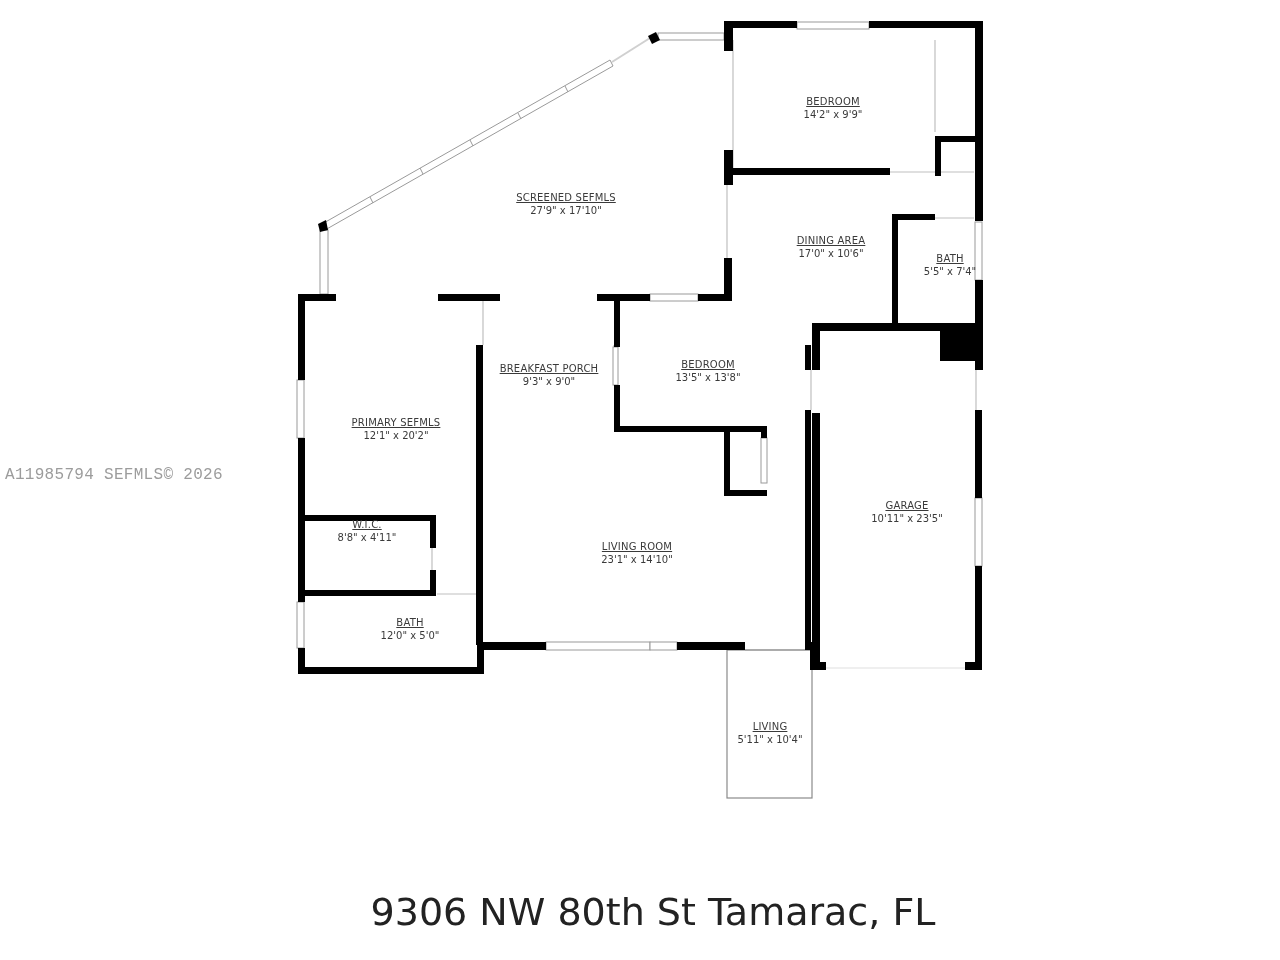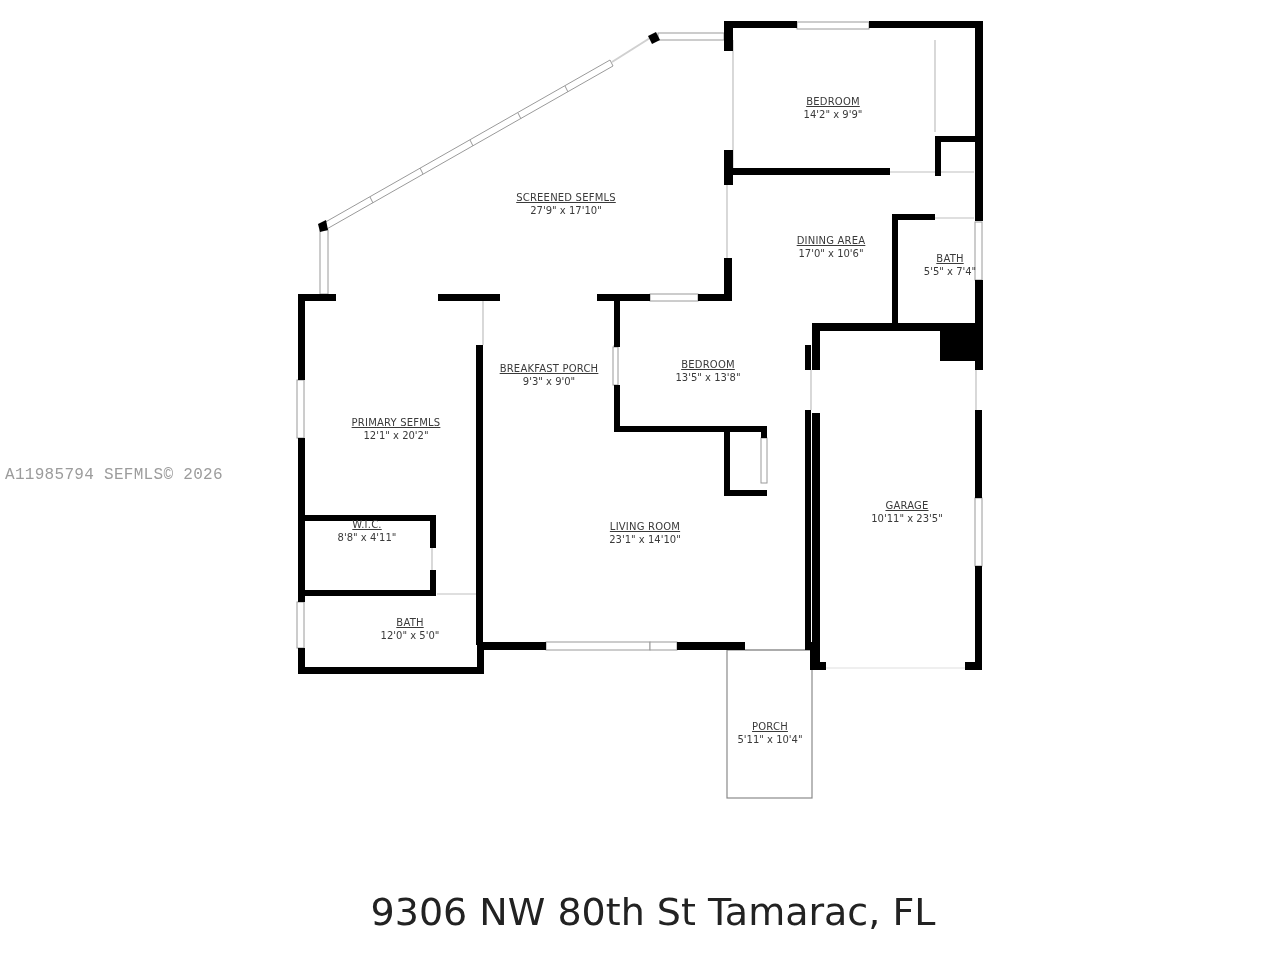--- a/index.html
+++ b/index.html
@@ -153,27 +153,27 @@
   <span class="dim">12'1" x 20'2"</span>
 </div>
 <div class="lbl" style="left:897px; top:499px;margin-left:10px;">
   <span class="nm">GARAGE</span>
   <span class="dim">10'11" x 23'5"</span>
 </div>
 <div class="lbl" style="left:367px; top:518px;">
   <span class="nm">W.I.C.</span>
   <span class="dim">8'8" x 4'11"</span>
 </div>
-<div class="lbl" style="left:637px; top:520px;margin-left:8px;">
+<div class="lbl" style="left:637px; top:540px;">
   <span class="nm">LIVING ROOM</span>
   <span class="dim">23'1" x 14'10"</span>
 </div>
 <div class="lbl" style="left:410px; top:616px;">
   <span class="nm">BATH</span>
   <span class="dim">12'0" x 5'0"</span>
 </div>
 <div class="lbl" style="left:770px; top:720px;">
-  <span class="nm">PORCH</span>
+  <span class="nm">LIVING</span>
   <span class="dim">5'11" x 10'4"</span>
 </div>
 
 <div class="watermark">A11985794  SEFMLS© 2026</div>
 <div class="address">9306 NW 80th St Tamarac, FL</div>
 
 </body></html>

